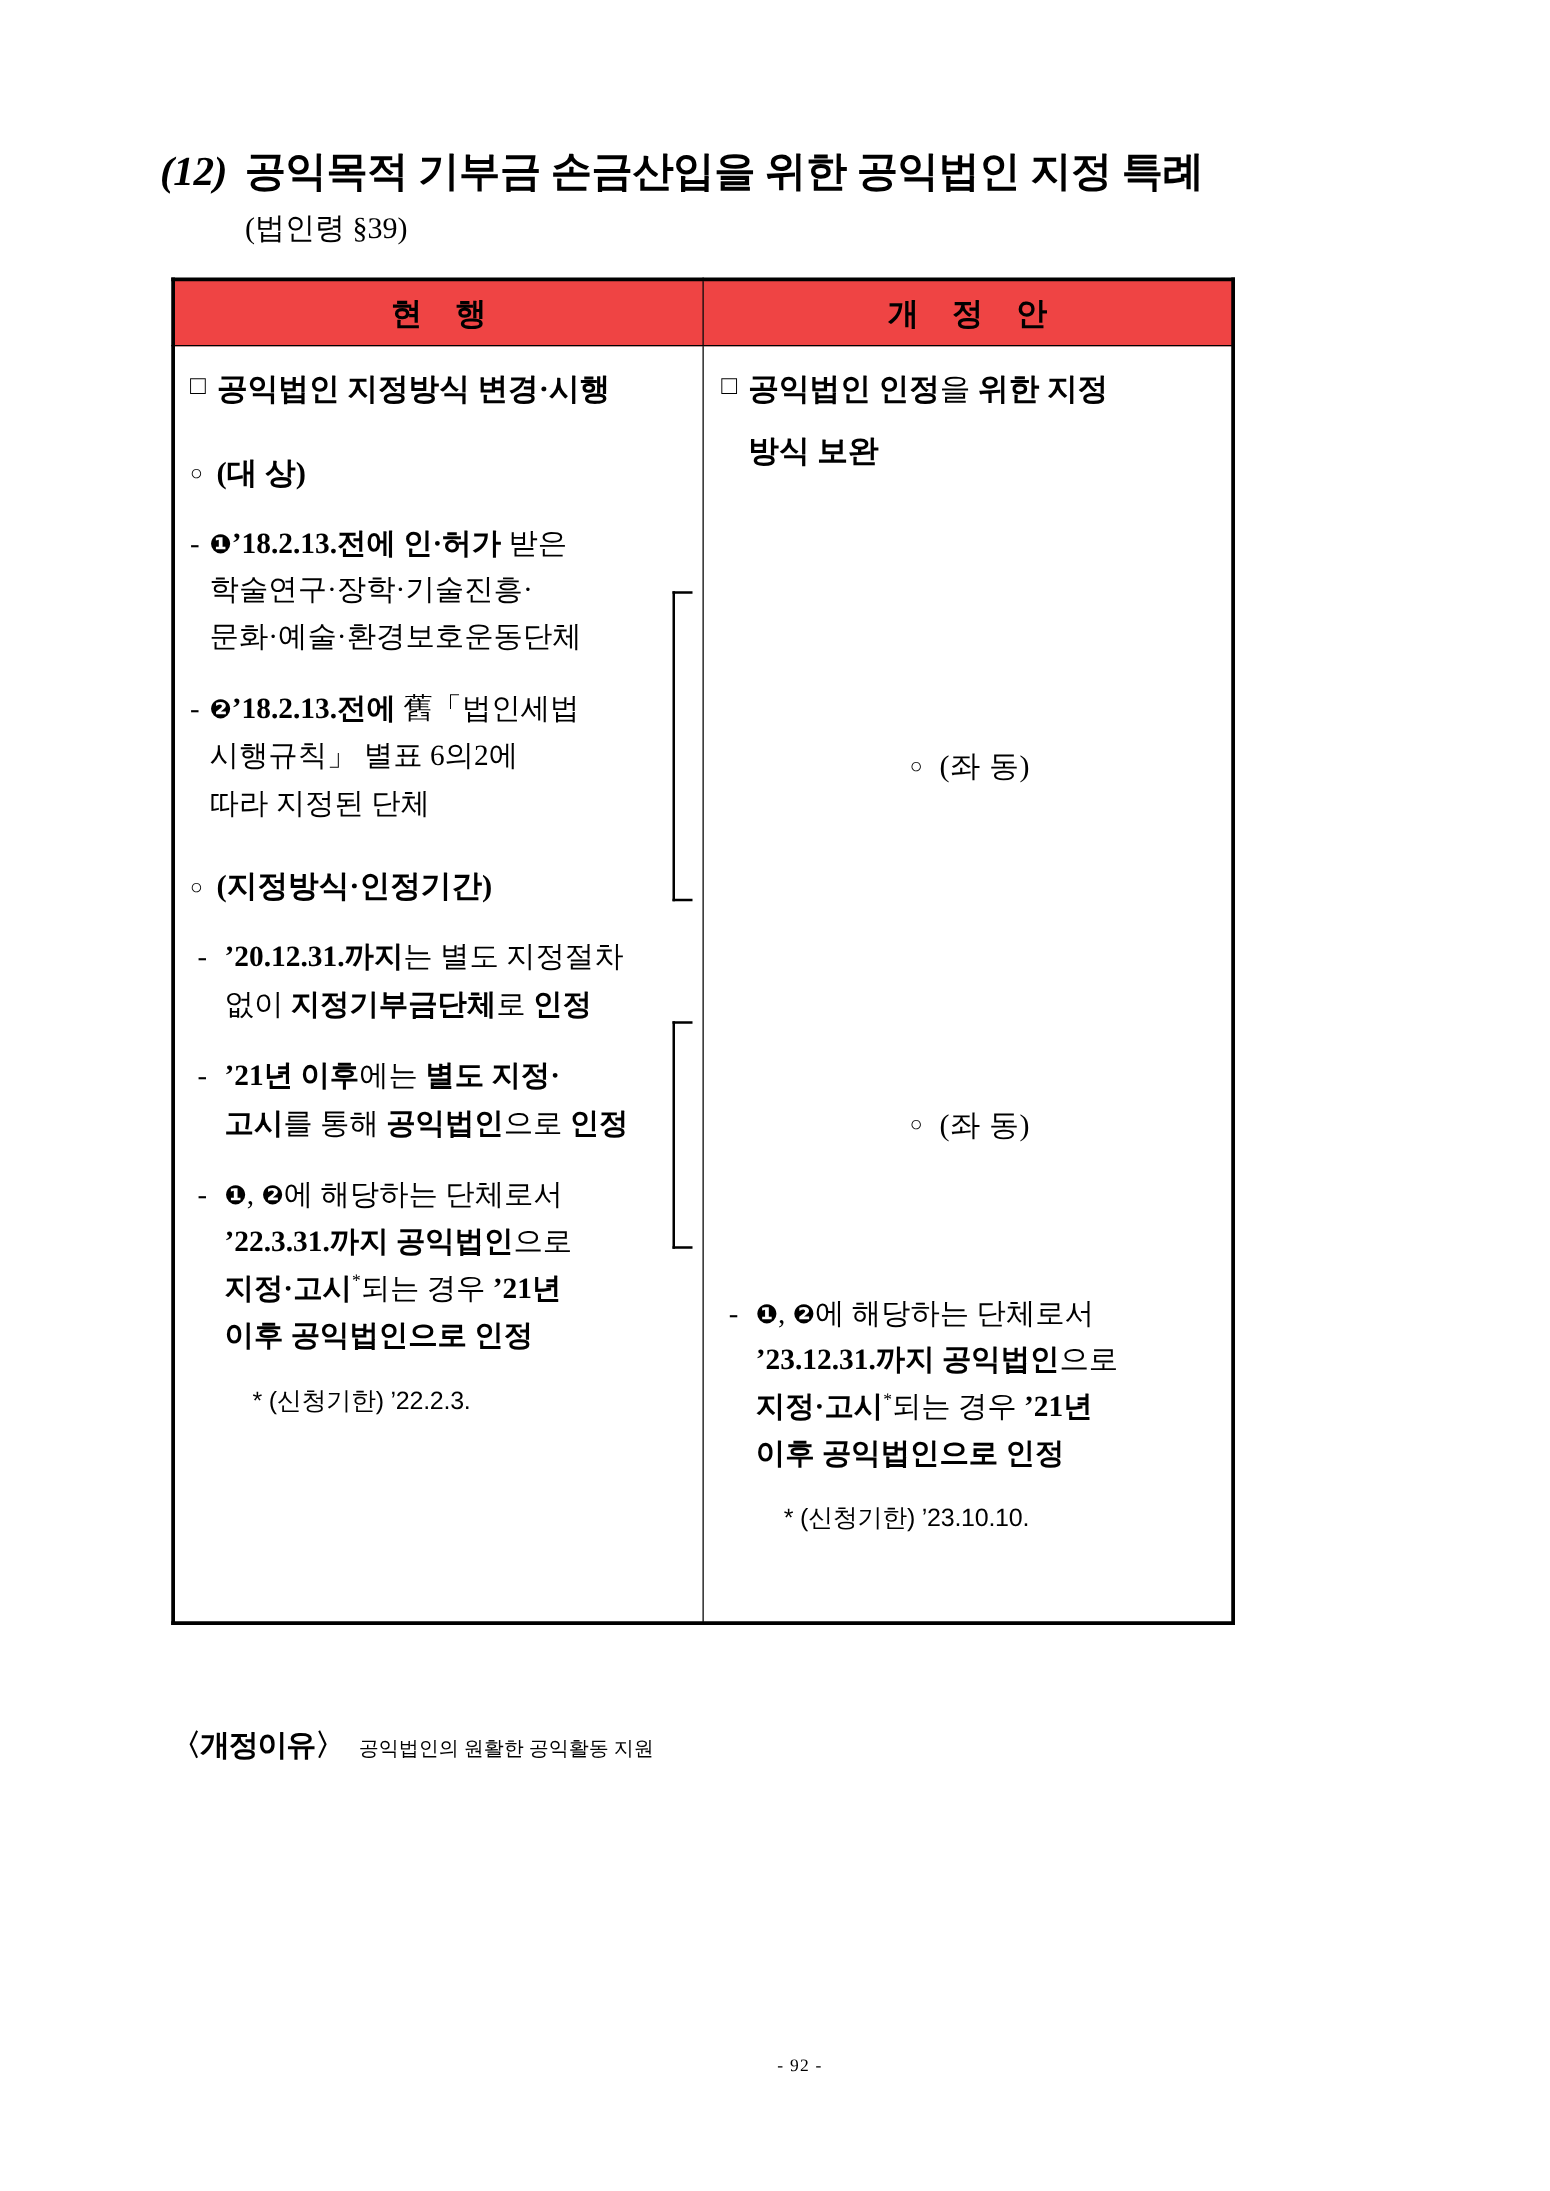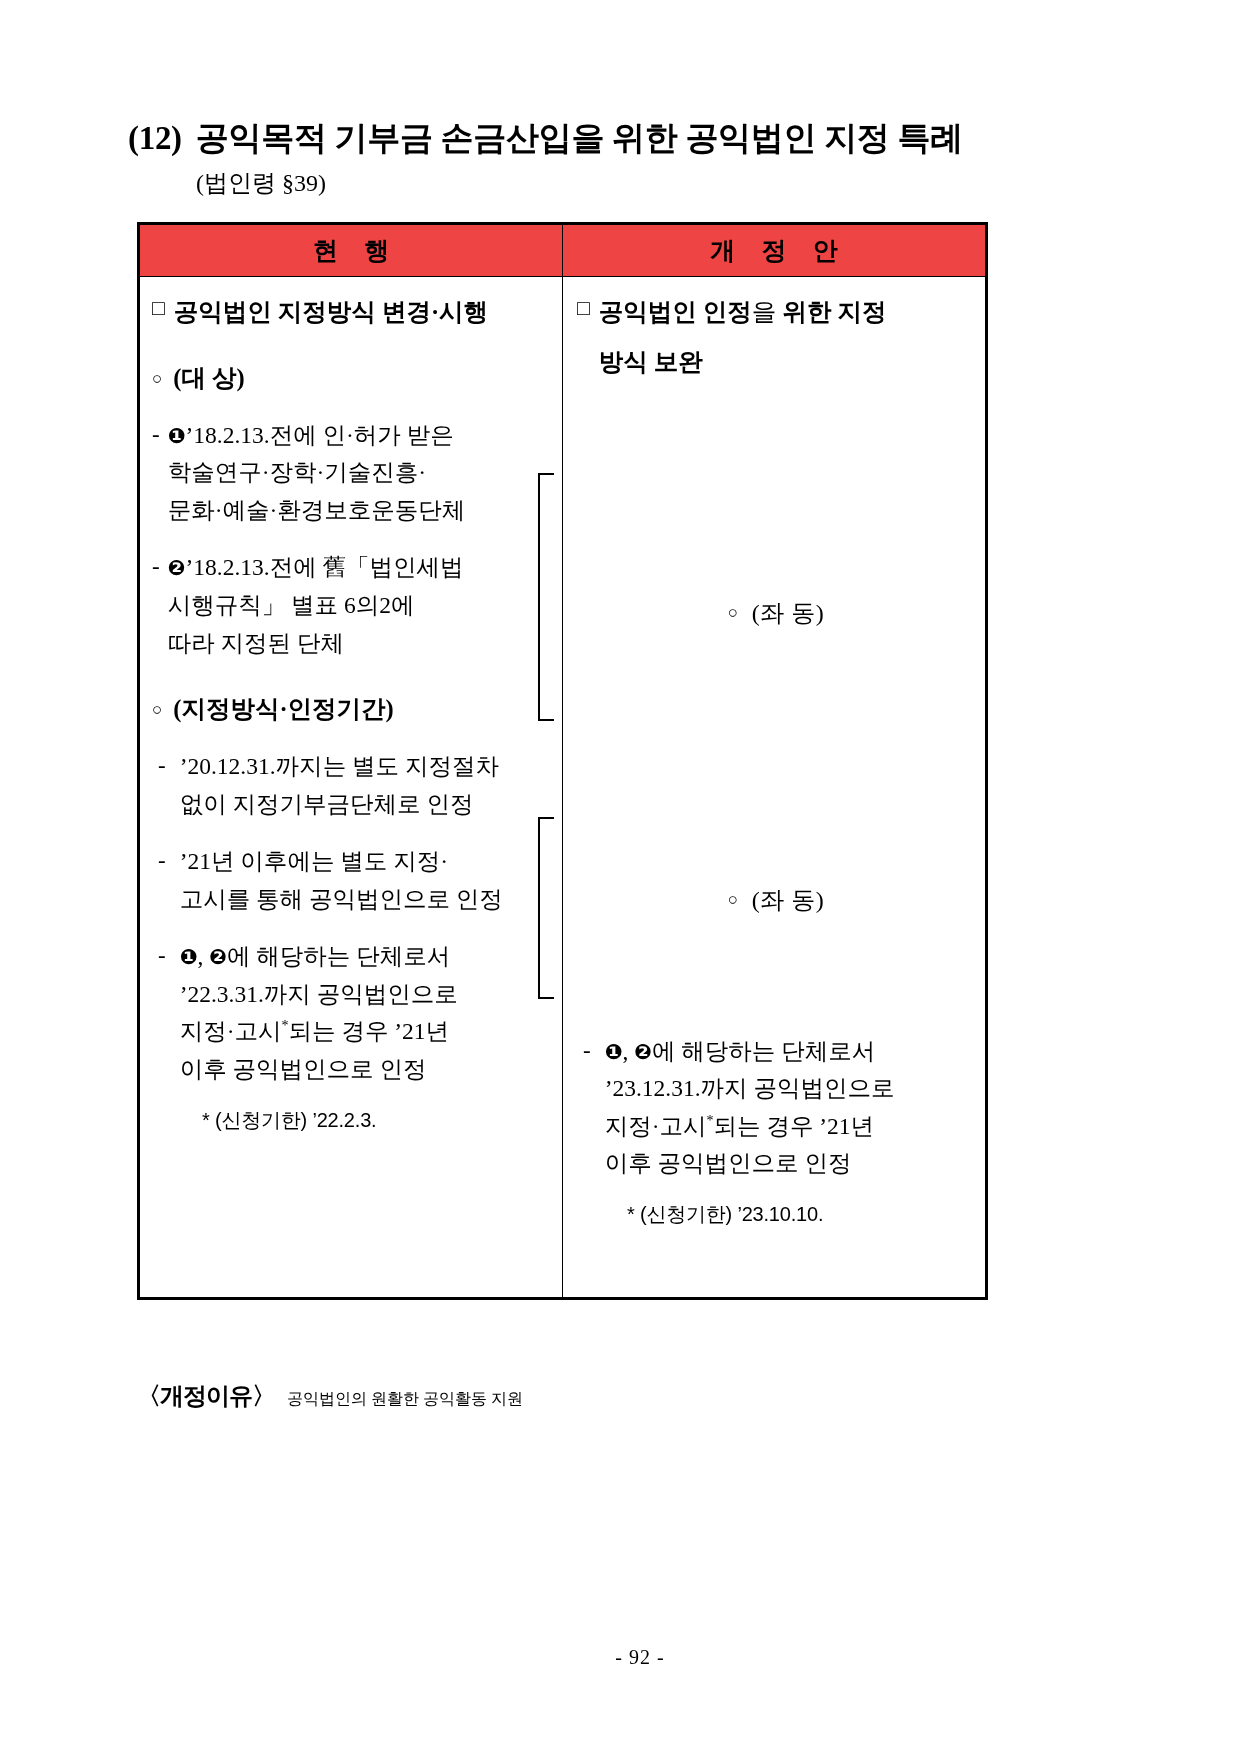--- a/index.html
+++ b/index.html
@@ -33,20 +33,21 @@
   .heading-line {
     font-size: 33px;
     font-weight: bold;
     letter-spacing: -0.3px;
     white-space: nowrap;
     line-height: 1.25;
   }
   .heading-num {
     font-weight: bold;
     font-family: "Liberation Serif", serif;
+    font-style: italic;
   }
   .heading-title {
     margin-left: 14px;
     font-weight: bold;
   }
   .subheading-line {
     font-size: 24px;
     margin-top: 10px;
     margin-left: 68px;
     line-height: 1.2;
@@ -142,21 +143,21 @@
   }
   .dash-mark.wide { margin-right: 14px; margin-left: 6px; }
   .dash-text { flex: 1 1 auto; }
   .dash-text div { white-space: nowrap; }
 
   .bnum {
     font-weight: bold;
     font-family: "DejaVu Sans", sans-serif;
     font-size: 21px;
   }
-  .b { font-weight: normal; }
+  .b { font-weight: bold; }
   .n { font-weight: normal; }
 
   .same-note {
     font-size: 24px;
     display: flex;
     align-items: flex-start;
     justify-content: center;
     letter-spacing: 0.5px;
   }
   .same-note .circ-mark { font-size: 17px; line-height: 1.9; margin-right: 13px; }
@@ -194,21 +195,21 @@
   }
   .reason-text { margin-left: 12px; font-size: 16px; }
 
   
   .page-number {
     position: absolute;
     left: 0;
     right: 0;
     top: 1646px;
     text-align: center;
-    font-size: 20px;
+    font-size: 14px;
     letter-spacing: 1px;
     margin-left: 40px;
   }
 
   .sup { font-size: 14px; vertical-align: super; }
 </style>
 </head>
 <body>
 
 <div class="page">

